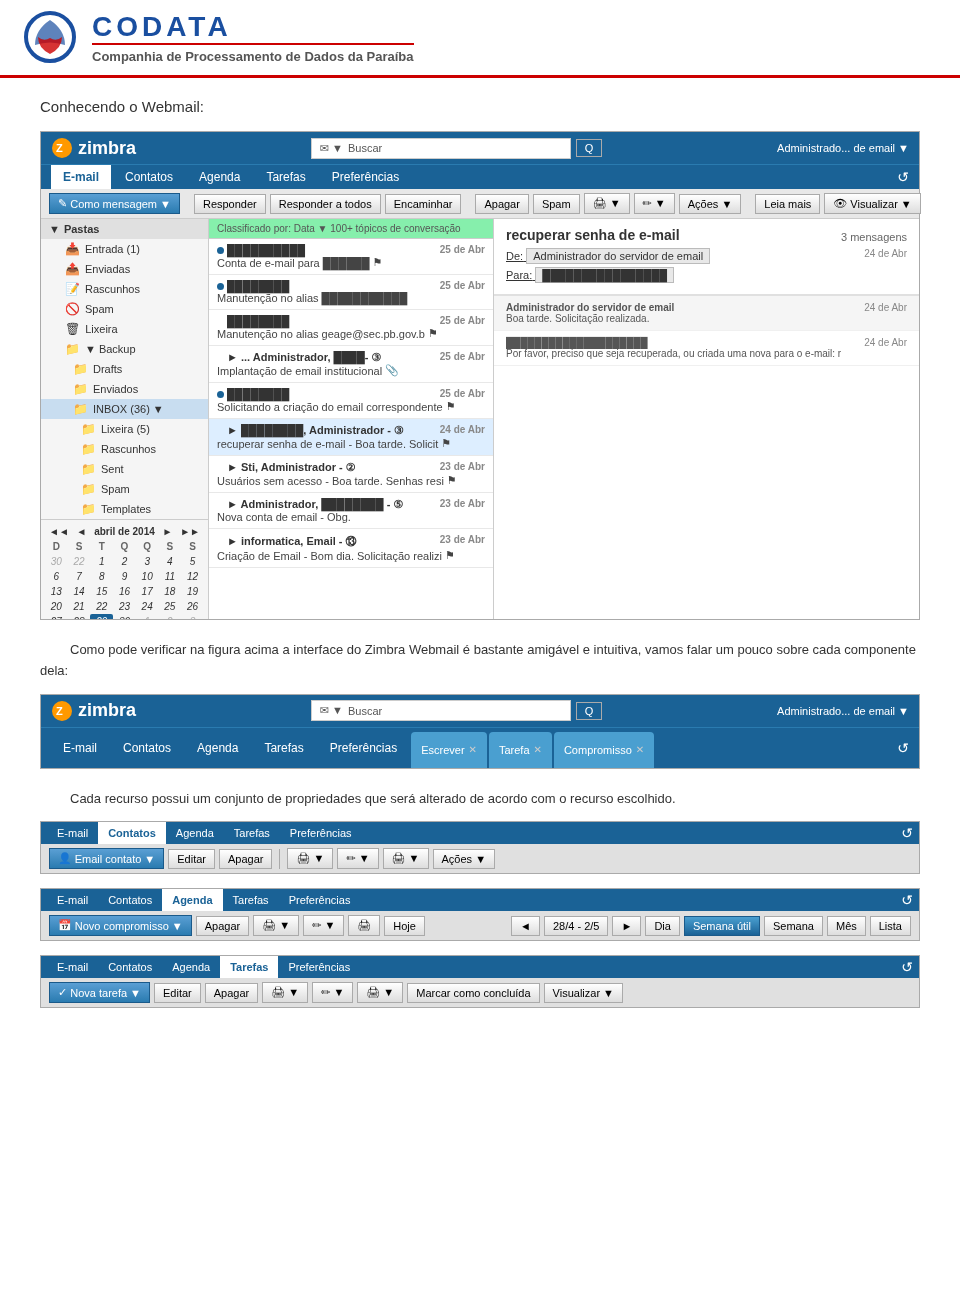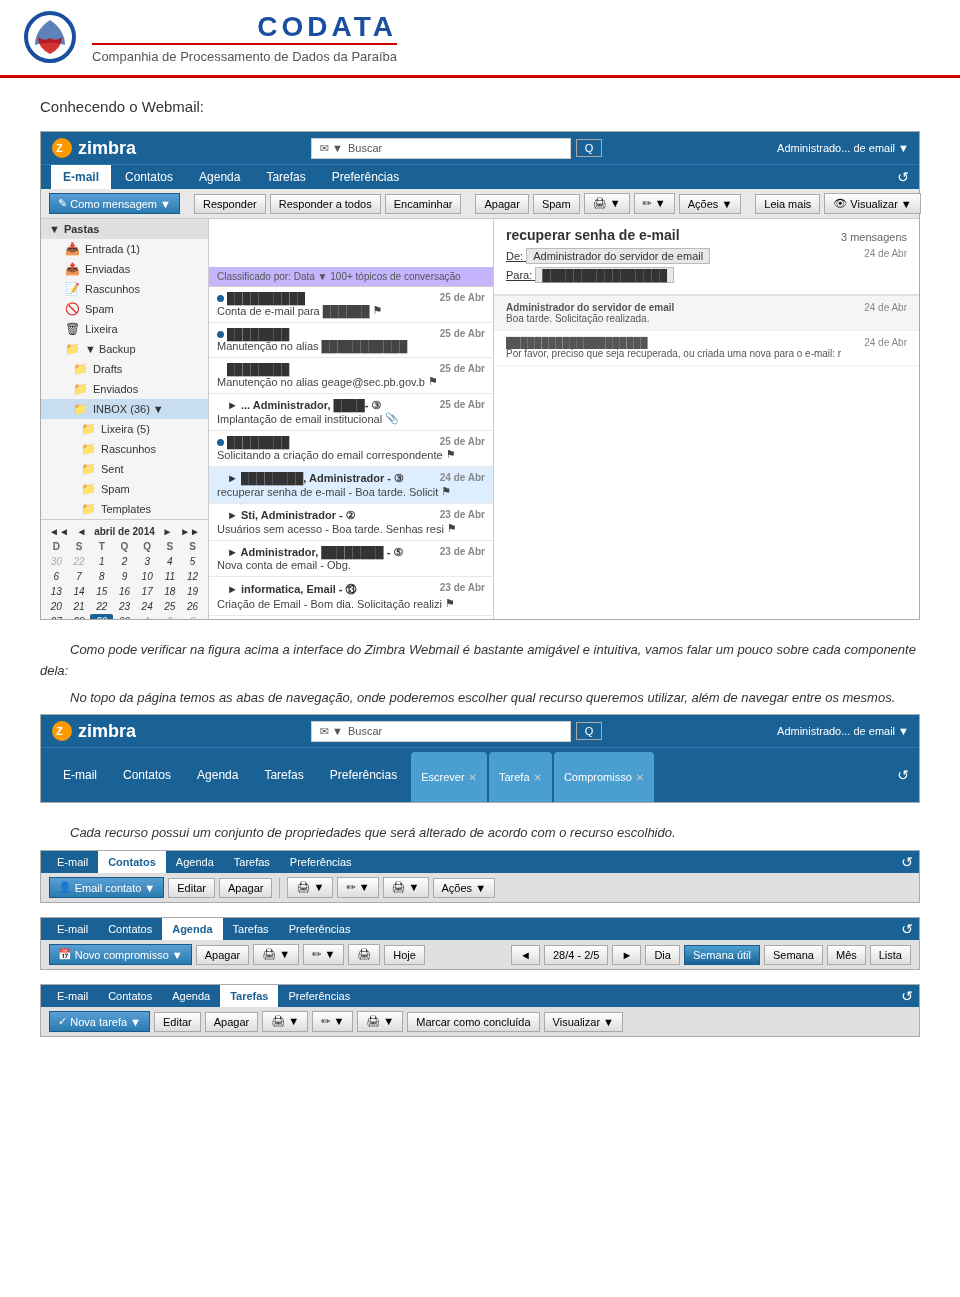--- a/index.html
+++ b/index.html
@@ -25,35 +25,36 @@
       align-items: center;
       gap: 12px;
     }
     .logo-icon {
       width: 60px;
       height: 55px;
     }
     .logo-text-area {
       display: flex;
       flex-direction: column;
-      align-items: flex-end;
+      align-items: flex-start;
     }
     .logo-title {
       font-size: 28px;
       font-weight: bold;
       letter-spacing: 4px;
       color: #1a4fa0;
     }
     .logo-subtitle {
       font-size: 13px;
       color: #555;
       border-top: 2px solid #cc0000;
       padding-top: 4px;
       width: 100%;
       text-align: center;
+      font-weight: bold;
     }
 
     
     .page-content {
       padding: 20px 40px;
     }
     .section-title {
       font-size: 15px;
       margin-bottom: 16px;
       color: #333;
@@ -224,26 +225,25 @@
     .cal-table td.other-month { color: #aaa; }
 
     
     .zimbra-email-list {
       width: 285px;
       border-right: 1px solid #ccc;
       font-size: 11px;
       overflow-y: auto;
     }
     .email-list-header {
-      background: #c4b5fd;
+      background: #86efac;
       padding: 4px 8px;
       font-size: 10px;
       border-bottom: 1px solid #ccc;
       color: #555;
-      margin-top: 48px;
     }
     .email-item {
       padding: 5px 8px;
       border-bottom: 1px solid #e8e8e8;
       cursor: pointer;
       background: #fff;
     }
     .email-item.active { background: #ddeeff; }
     .email-sender {
       font-weight: bold;
@@ -294,36 +294,35 @@
       padding: 6px 12px;
       border-bottom: 1px solid #f0f0f0;
       font-size: 10px;
       color: #555;
     }
     .preview-summary-item.active { background: #f5f5f5; }
     .preview-summary-sender { font-weight: bold; }
 
     
     .para {
-      margin: 6px 0;
+      margin: 12px 0;
       line-height: 1.6;
       text-indent: 30px;
-      font-style: italic;
     }
 
     
     .zimbra-screenshot2 {
       border: 1px solid #aaa;
       margin-bottom: 20px;
       font-size: 11px;
     }
     .zimbra-tab {
       background: #1a6296;
       color: #fff;
-      padding: 19px 10px;
+      padding: 12px 10px;
       font-size: 11px;
       cursor: pointer;
       display: flex;
       align-items: center;
       gap: 4px;
       border-radius: 4px 4px 0 0;
       margin-top: 4px;
     }
     .zimbra-tab.open {
       background: #4a9fd0;
@@ -764,23 +763,20 @@
         </div>
       </div>
 
     </div>
   </div>
 
   <p class="para">
     <span>Como pode verificar na figura acima a interface do Zimbra Webmail é bastante amigável e intuitiva, vamos falar um pouco sobre cada componente dela:</span>
   </p>
 
-  <p class="para">
-    <span>No topo da página temos as abas de navegação, onde poderemos escolher qual recurso queremos utilizar, além de navegar entre os mesmos.</span>
-  </p>
 
   <div class="zimbra-screenshot2">
 
     <div class="zimbra-topbar">
       <div class="zimbra-logo">
         <svg width="22" height="22" viewBox="0 0 22 22">
           <circle cx="11" cy="11" r="10" fill="#ff9900"></circle>
           <text x="5" y="15" font-size="11" fill="#fff" font-weight="bold">Z</text>
         </svg>
         <span>zimbra</span>

